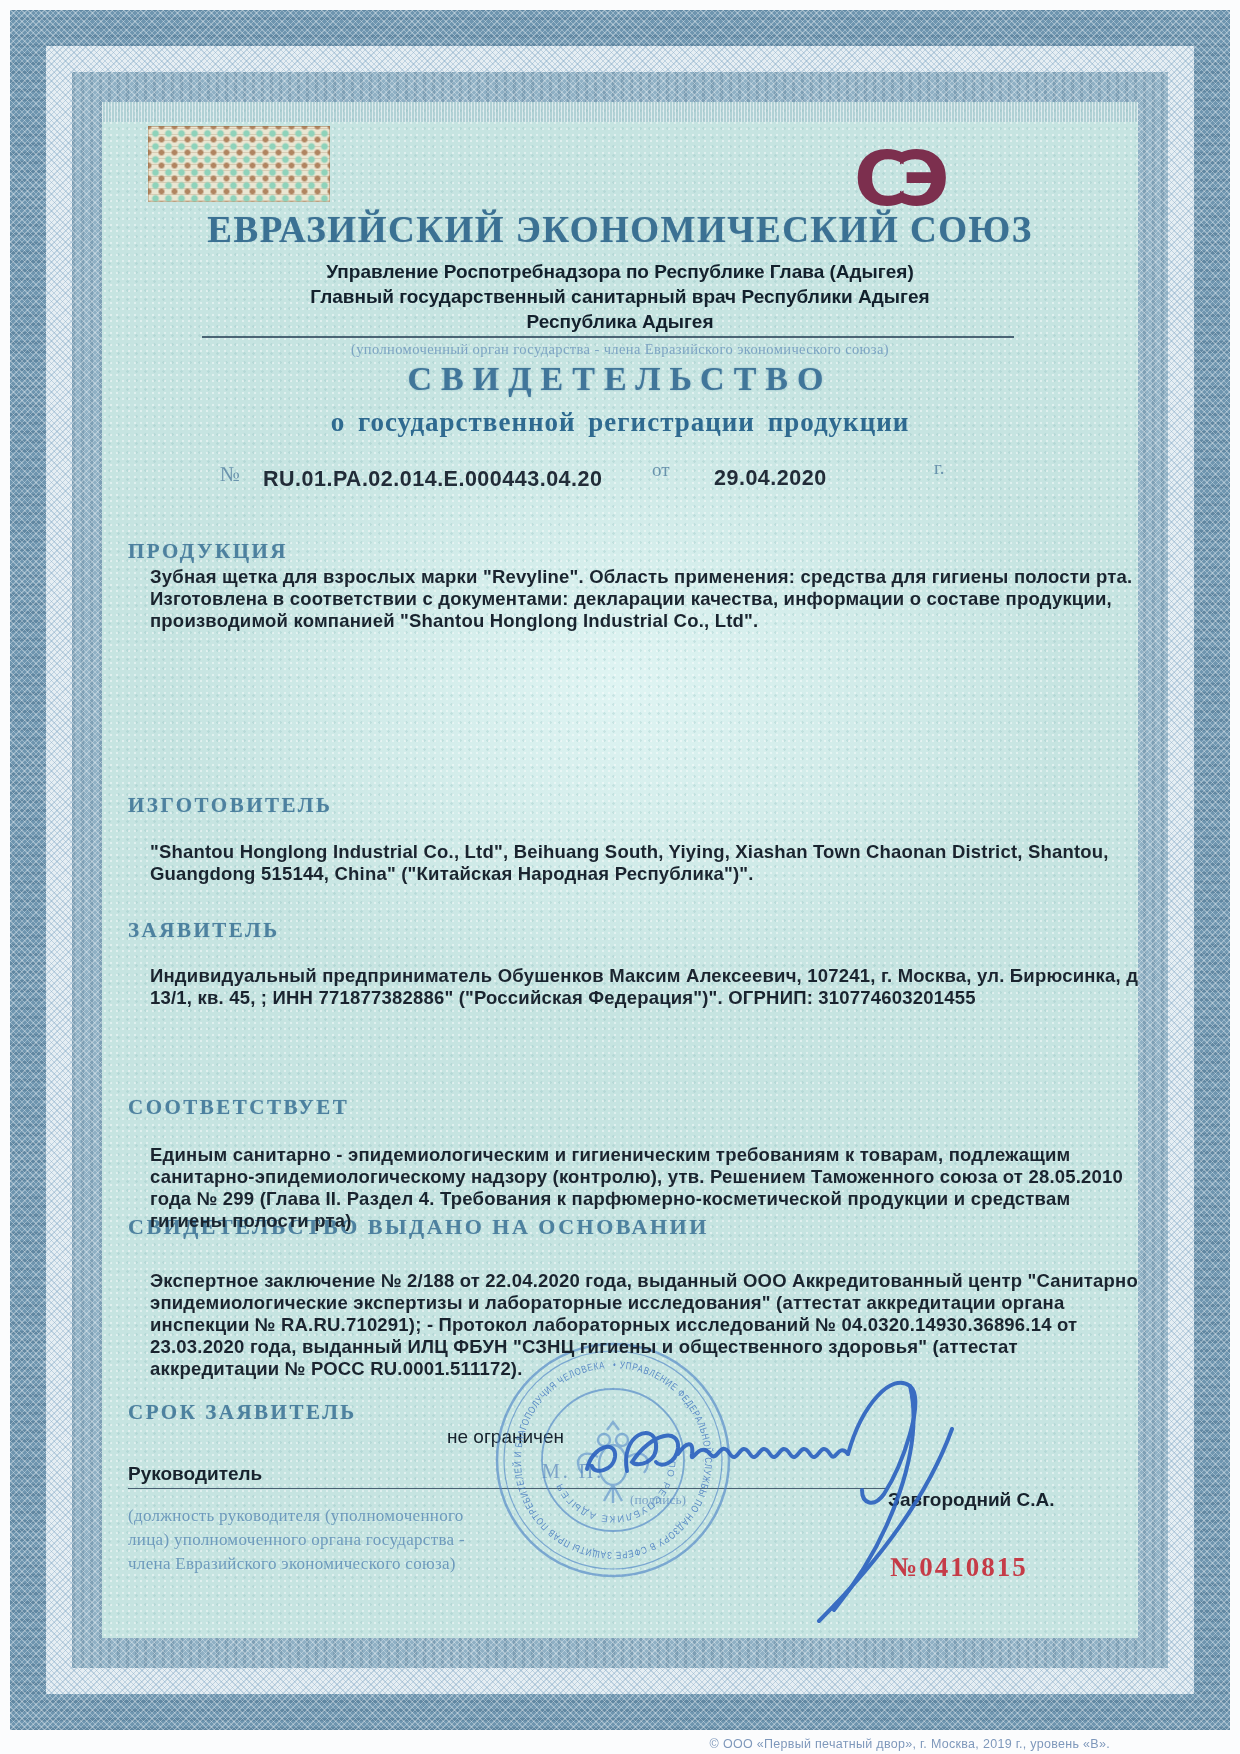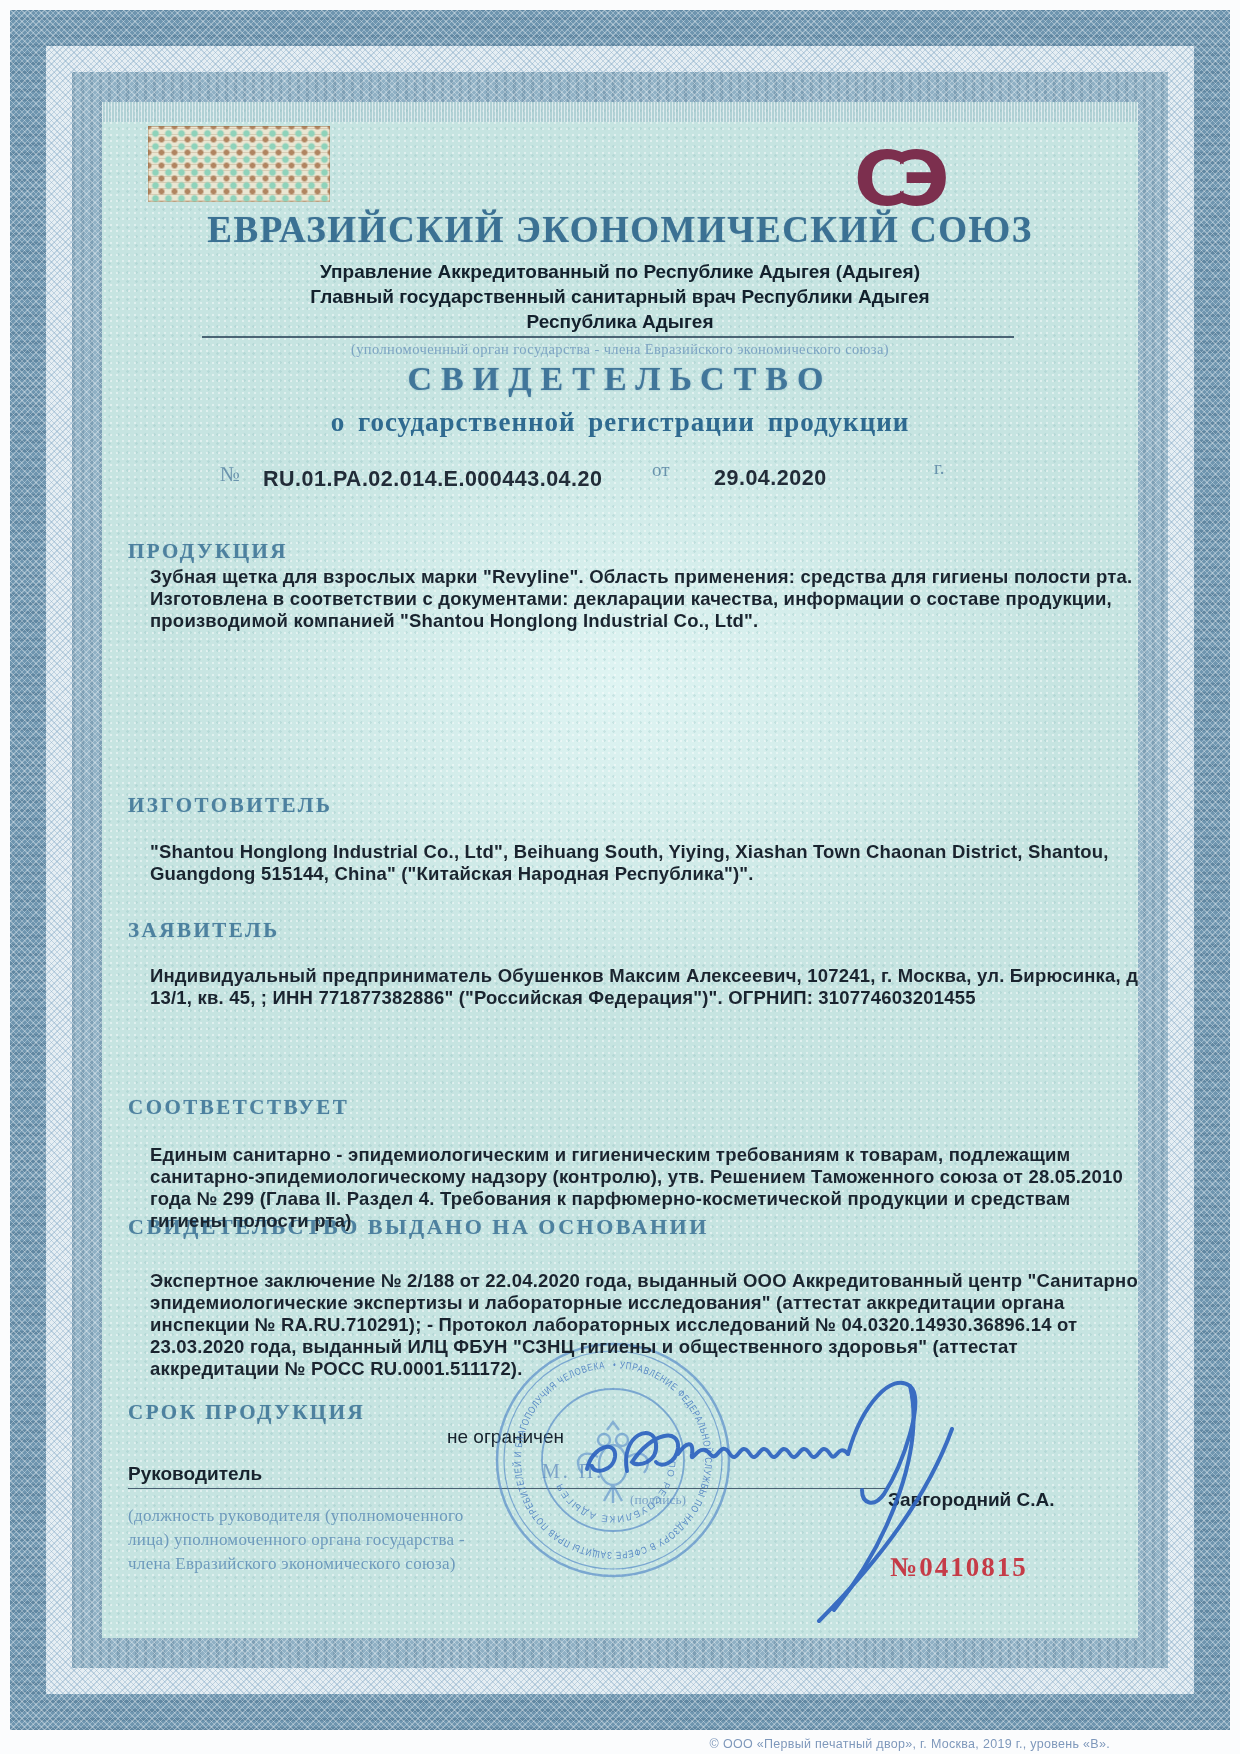--- a/index.html
+++ b/index.html
@@ -154,21 +154,21 @@
     <div class="frame3">
       <div class="inner">
         <div class="top-strip"></div>
 
         <div class="abs ornament"></div>
         <div class="abs se-logo">СЭ</div>
 
         <div class="abs center eaeu-title">ЕВРАЗИЙСКИЙ ЭКОНОМИЧЕСКИЙ СОЮЗ</div>
 
         <div class="abs center org-block">
-          <div>Управление Аккредитованный по Республике Адыгея (Адыгея)</div>
+          <div>Управление Роспотребнадзора по Республике Глава (Адыгея)</div>
           <div>Главный государственный санитарный врач Республики Адыгея</div>
           <div>Республика Адыгея</div>
         </div>
         <div class="abs org-rule"></div>
         <div class="abs center doc-title">СВИДЕТЕЛЬСТВО</div>
 
         <div class="abs center authority-caption">(уполномоченный орган государства - члена Евразийского экономического союза)</div>
         <div class="abs center doc-subtitle">о государственной регистрации продукции</div>
 
         <div class="abs num-label">№</div>
@@ -185,21 +185,21 @@
 
         <div class="abs sec-head h-applicant">ЗАЯВИТЕЛЬ</div>
         <div class="abs body-par p-applicant">Индивидуальный предприниматель Обушенков Максим Алексеевич, 107241, г. Москва, ул. Бирюсинка, д 13/1, кв. 45, ; ИНН 771877382886" ("Российская Федерация")". ОГРНИП: 310774603201455</div>
 
         <div class="abs sec-head h-conforms">СООТВЕТСТВУЕТ</div>
         <div class="abs body-par p-conforms">Единым санитарно - эпидемиологическим и гигиеническим требованиям к товарам, подлежащим санитарно-эпидемиологическому надзору (контролю), утв. Решением Таможенного союза от 28.05.2010 года № 299 (Глава II. Раздел 4. Требования к парфюмерно-косметической продукции и средствам гигиены полости рта)</div>
 
         <div class="abs sec-head h-basis">СВИДЕТЕЛЬСТВО ВЫДАНО НА ОСНОВАНИИ</div>
         <div class="abs body-par p-basis">Экспертное заключение № 2/188 от 22.04.2020 года, выданный ООО Аккредитованный центр "Санитарно-эпидемиологические экспертизы и лабораторные исследования" (аттестат аккредитации органа инспекции № RA.RU.710291); - Протокол лабораторных исследований № 04.0320.14930.36896.14 от 23.03.2020 года, выданный ИЛЦ ФБУН "СЗНЦ гигиены и общественного здоровья" (аттестат аккредитации № РОСС RU.0001.511172).</div>
 
-        <div class="abs sec-head h-validity">СРОК ПРОДУКЦИЯ</div>
+        <div class="abs sec-head h-validity">СРОК ЗАЯВИТЕЛЬ</div>
         <div class="abs v-validity">не ограничен</div>
 
         <div class="abs head-label">Руководитель</div>
         <div class="abs sig-rule"></div>
         <div class="abs mp-mark">М. П.</div>
         <div class="abs sign-caption">(подпись)</div>
         <div class="abs signer-name">Завгородний С.А.</div>
         <div class="abs position-caption">(должность руководителя (уполномоченного лица) уполномоченного органа государства - члена Евразийского экономического союза)</div>
         <div class="abs serial">№0410815</div>
 

